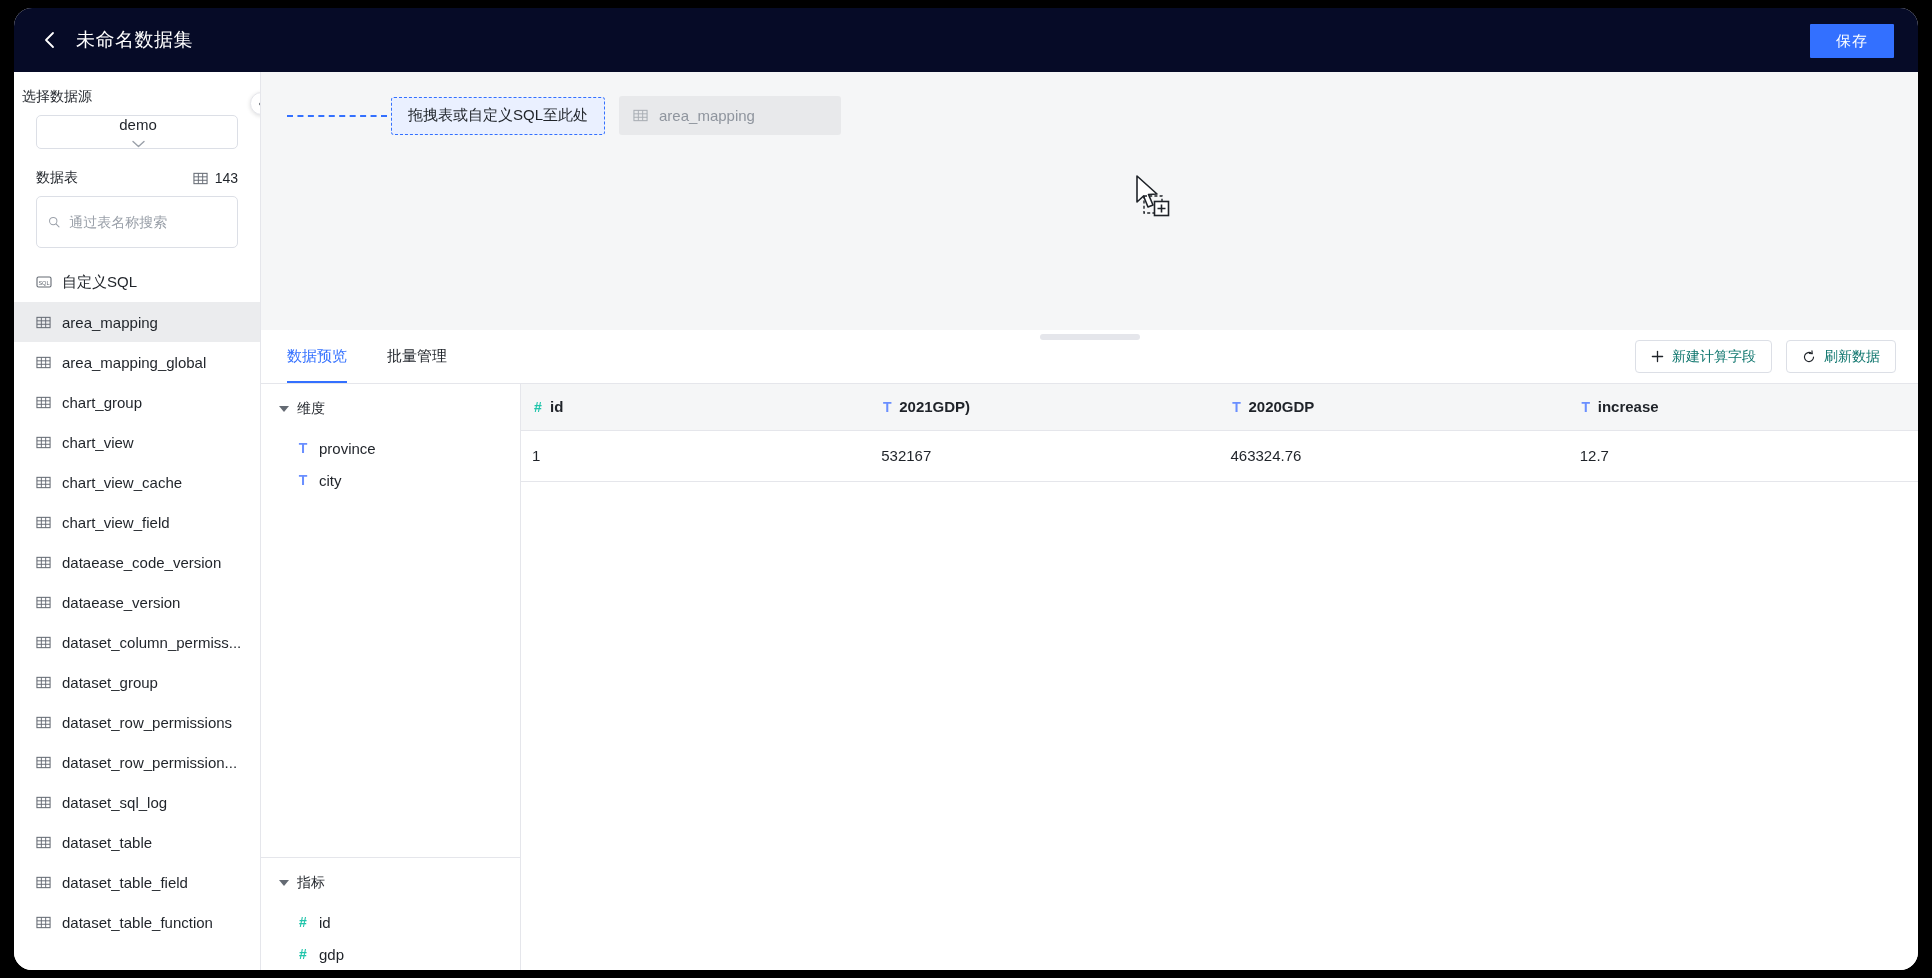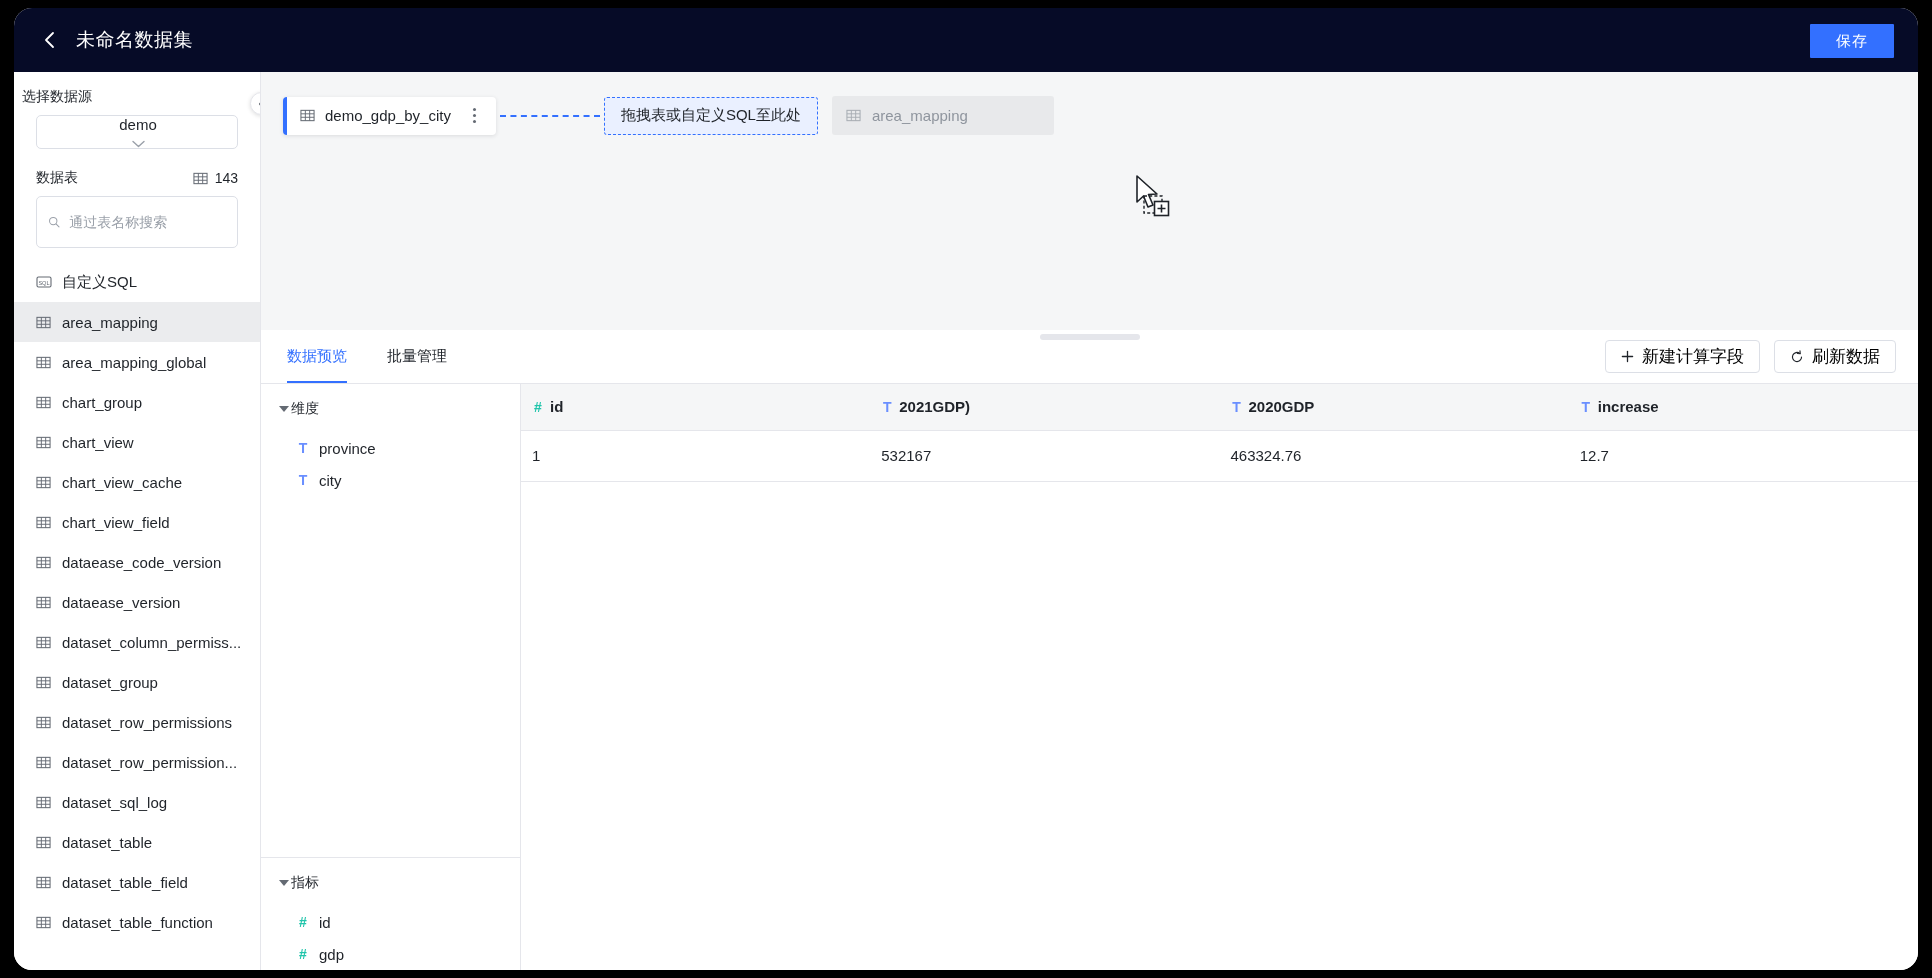--- a/index.html
+++ b/index.html
@@ -292,22 +292,22 @@
   }
   .btn-outline {
     height: 33px;
     border: 1px solid #dcdfe6;
     border-radius: 4px;
     background: #fff;
     display: flex;
     align-items: center;
     gap: 8px;
     padding: 0 15px;
-    font-size: 17px;
-    color: #000000;
+    font-size: 14px;
+    color: #0f766e;
     font-family: inherit;
     cursor: pointer;
     white-space: nowrap;
   }
   .panes {
     flex: 1 1 auto;
     display: flex;
     min-height: 0;
   }
   .fields {
@@ -315,21 +315,21 @@
     flex: 0 0 260px;
     border-right: 1px solid #e5e6eb;
     display: flex;
     flex-direction: column;
   }
   .field-group { padding: 16px 0 0 0; }
   .field-group.metrics { border-top: 1px solid #e5e6eb; margin-top: auto; }
   .fg-head {
     display: flex;
     align-items: center;
-    gap: 2px;
+    gap: 8px;
     padding: 0 20px 0 18px;
     font-size: 14px;
     color: #1f2329;
     cursor: pointer;
     margin-bottom: 14px;
   }
   .caret {
     width: 0; height: 0;
     border-left: 5px solid transparent;
     border-right: 5px solid transparent;
@@ -634,37 +634,20 @@
         <svg width="8" height="12" viewBox="0 0 8 12">
           <polyline points="5.6,1.5 1.6,6 5.6,10.5" fill="none" stroke="#646a73" stroke-width="1.3" stroke-linecap="round" stroke-linejoin="round"></polyline>
         </svg>
       </div>
     </div>
 
     <div class="right">
 
       <div class="canvas">
         <div class="node-row">
-          <div class="node">
-            <span class="ic">
-              <svg width="15" height="15" viewBox="0 0 16 16">
-                <rect x="1" y="2.5" width="14" height="11" fill="none" stroke="#646a73" stroke-width="1.1"></rect>
-                <line x1="1" y1="6.2" x2="15" y2="6.2" stroke="#646a73" stroke-width="1"></line>
-                <line x1="1" y1="9.9" x2="15" y2="9.9" stroke="#646a73" stroke-width="1"></line>
-                <line x1="5.7" y1="2.5" x2="5.7" y2="13.5" stroke="#646a73" stroke-width="1"></line>
-                <line x1="10.3" y1="2.5" x2="10.3" y2="13.5" stroke="#646a73" stroke-width="1"></line>
-              </svg>
-            </span>
-            <span class="nm">demo_gdp_by_city</span>
-            <span class="dots">
-                <i></i>
-                <i></i>
-                <i></i>
-              </span>
-          </div>
           <div class="dash-line"></div>
           <div class="dropzone">
             <span>拖拽表或自定义SQL至此处</span>
           </div>
           <div class="ghost-node">
             <svg width="15" height="15" viewBox="0 0 16 16">
               <rect x="1" y="2.5" width="14" height="11" fill="none" stroke="#a8adb3" stroke-width="1.1"></rect>
               <line x1="1" y1="6.2" x2="15" y2="6.2" stroke="#a8adb3" stroke-width="1"></line>
               <line x1="1" y1="9.9" x2="15" y2="9.9" stroke="#a8adb3" stroke-width="1"></line>
               <line x1="5.7" y1="2.5" x2="5.7" y2="13.5" stroke="#a8adb3" stroke-width="1"></line>

